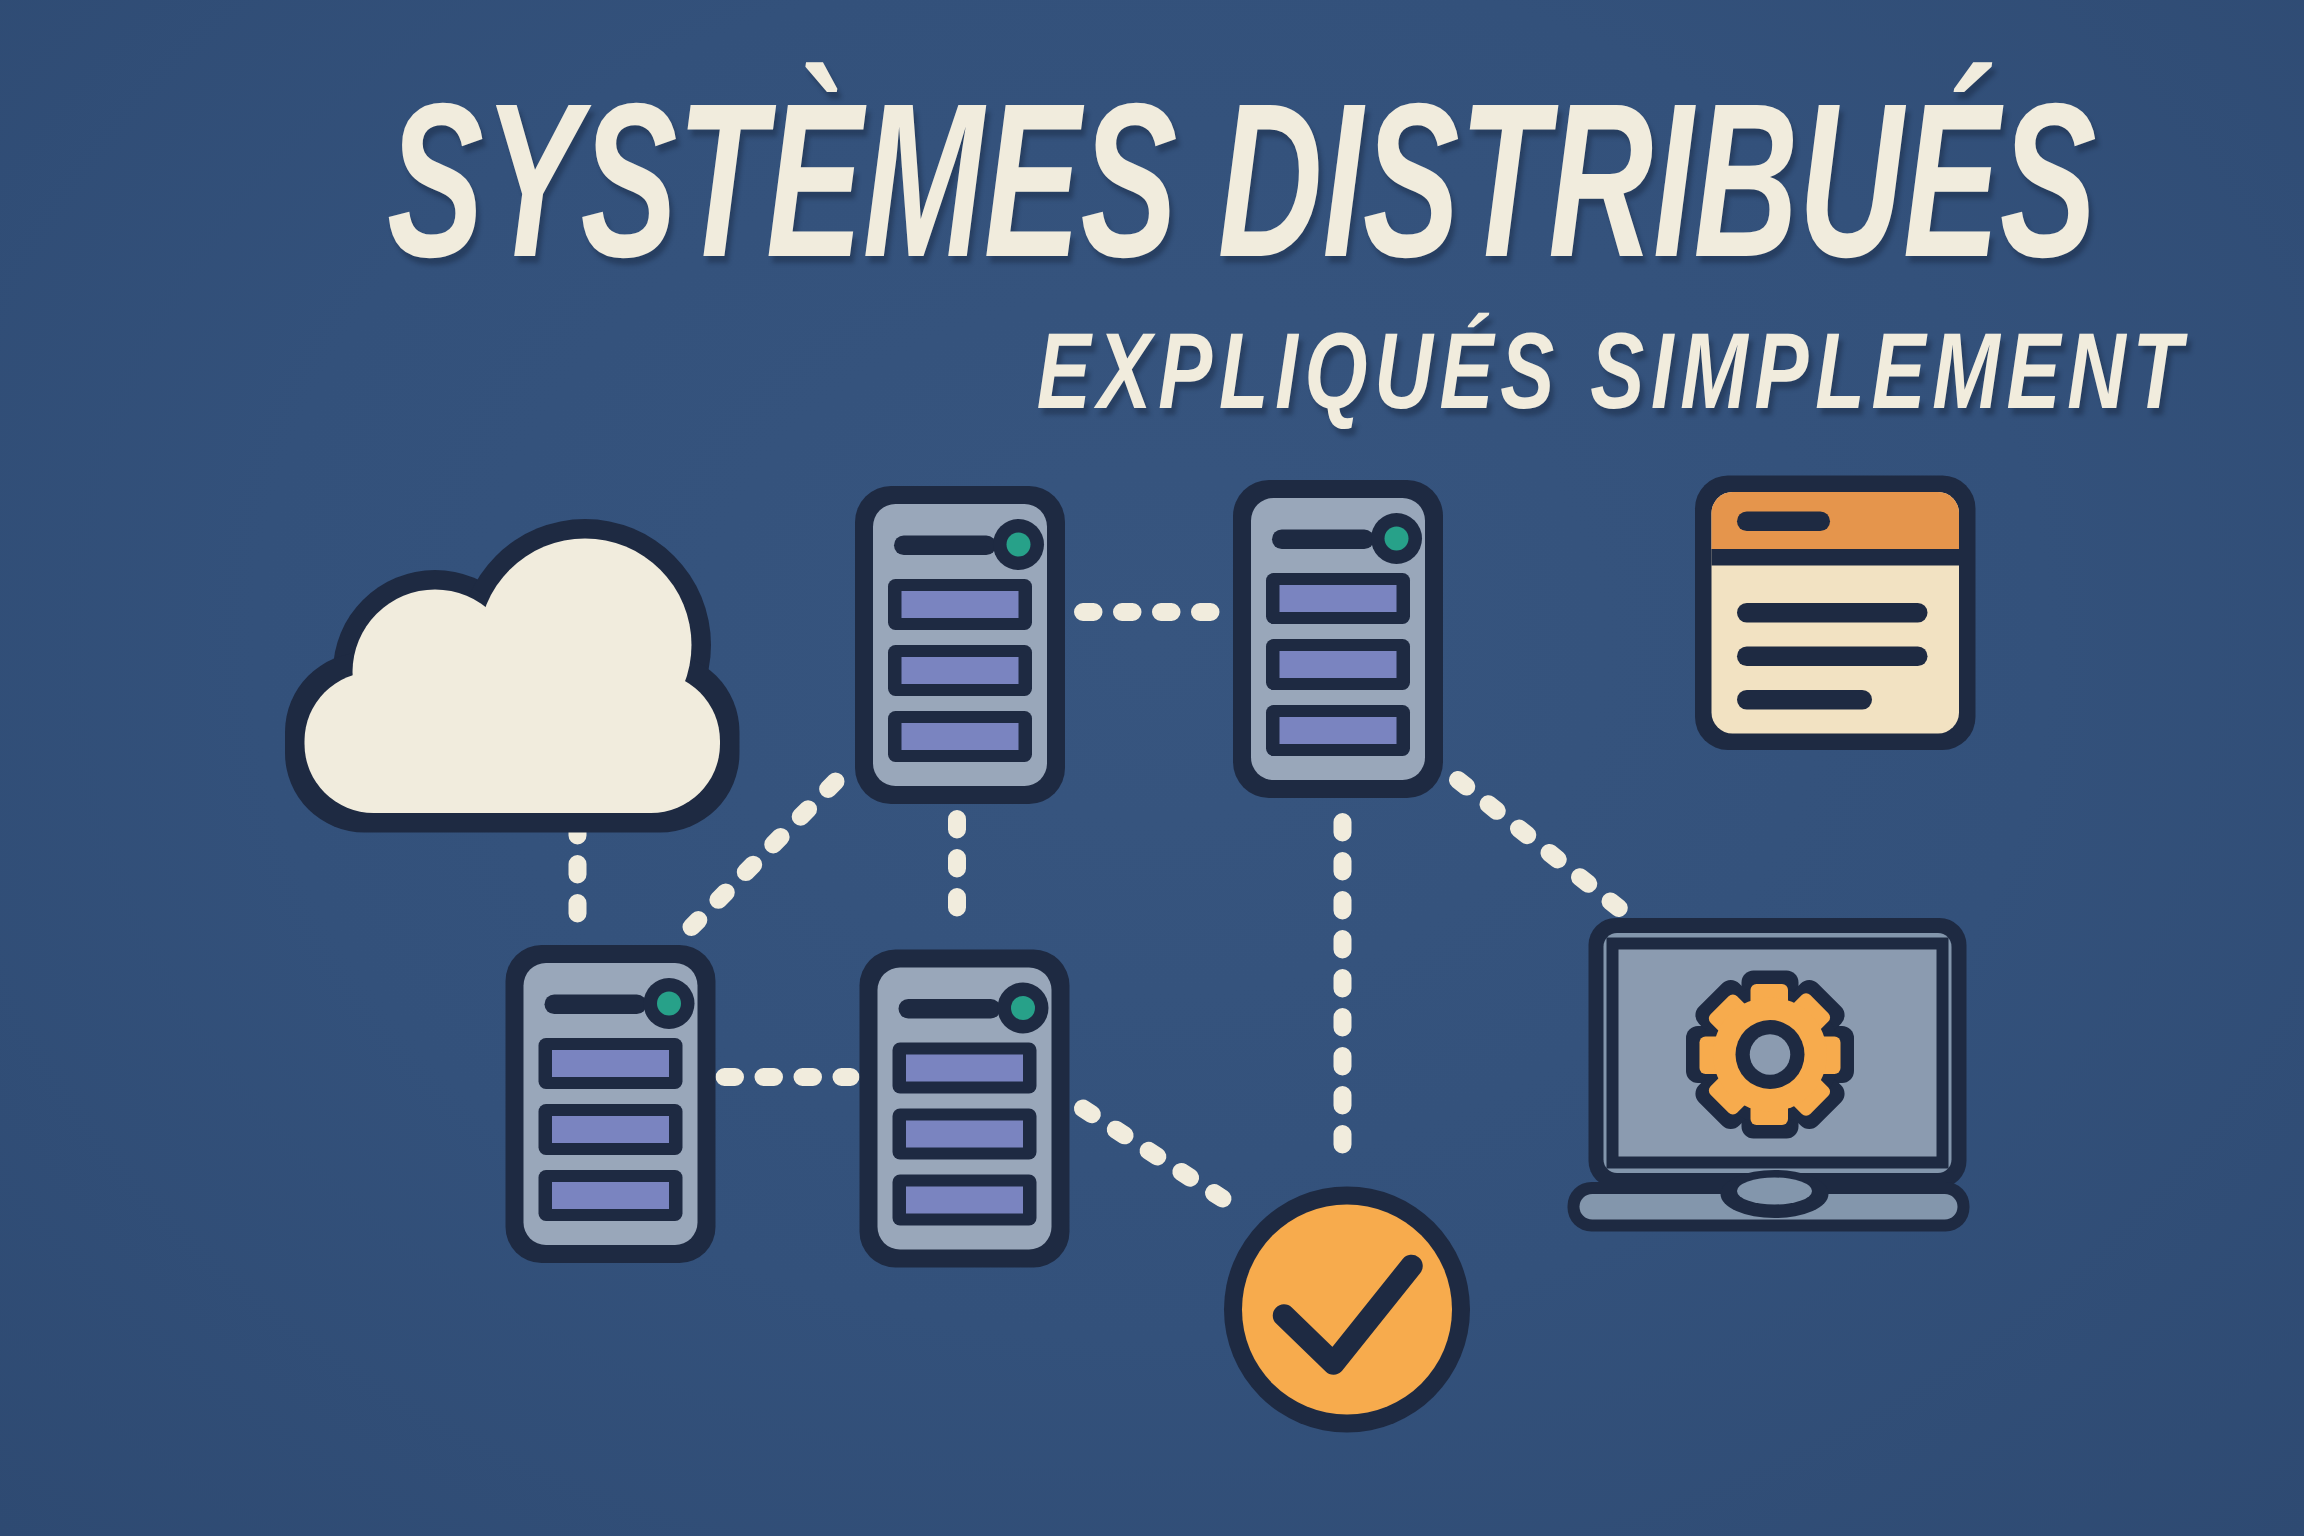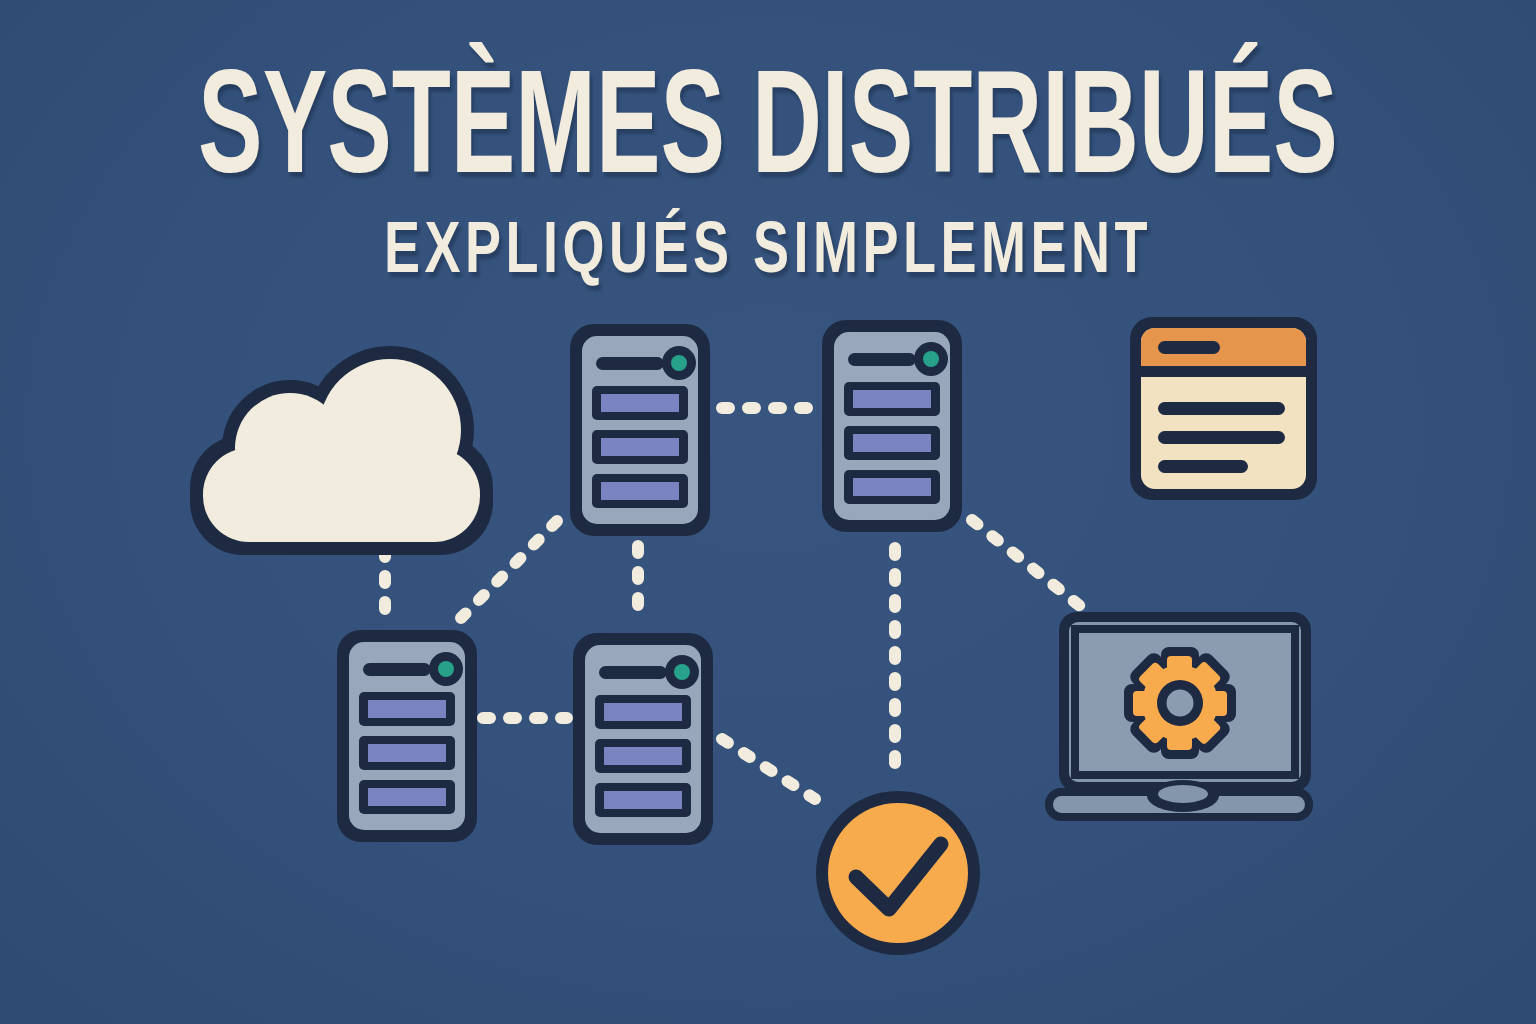--- a/index.html
+++ b/index.html
@@ -7,21 +7,22 @@
     width: 1536px; height: 1024px; overflow: hidden;
     font-family: "Liberation Sans", sans-serif;
   }
   .stage {
     position: relative; width: 1536px; height: 1024px;
     background:
       radial-gradient(ellipse at 50% 42%, var(--bg-light) 0%, var(--bg) 55%, var(--bg-dark) 100%);
   }
   header {
     position: absolute; top: 0; left: 0; width: 100%;
-    text-align: center;
+    text-align: right;
+    font-style: italic;
   }
   h1, h2 {
     margin: 0; color: var(--cream); font-weight: bold;
     text-shadow: 3px 4px 3px rgba(18,28,48,0.35);
     white-space: nowrap;
   }
   h1 {
     margin-top: 62px;
     font-size: 118px; line-height: 1;
     letter-spacing: 0px;

